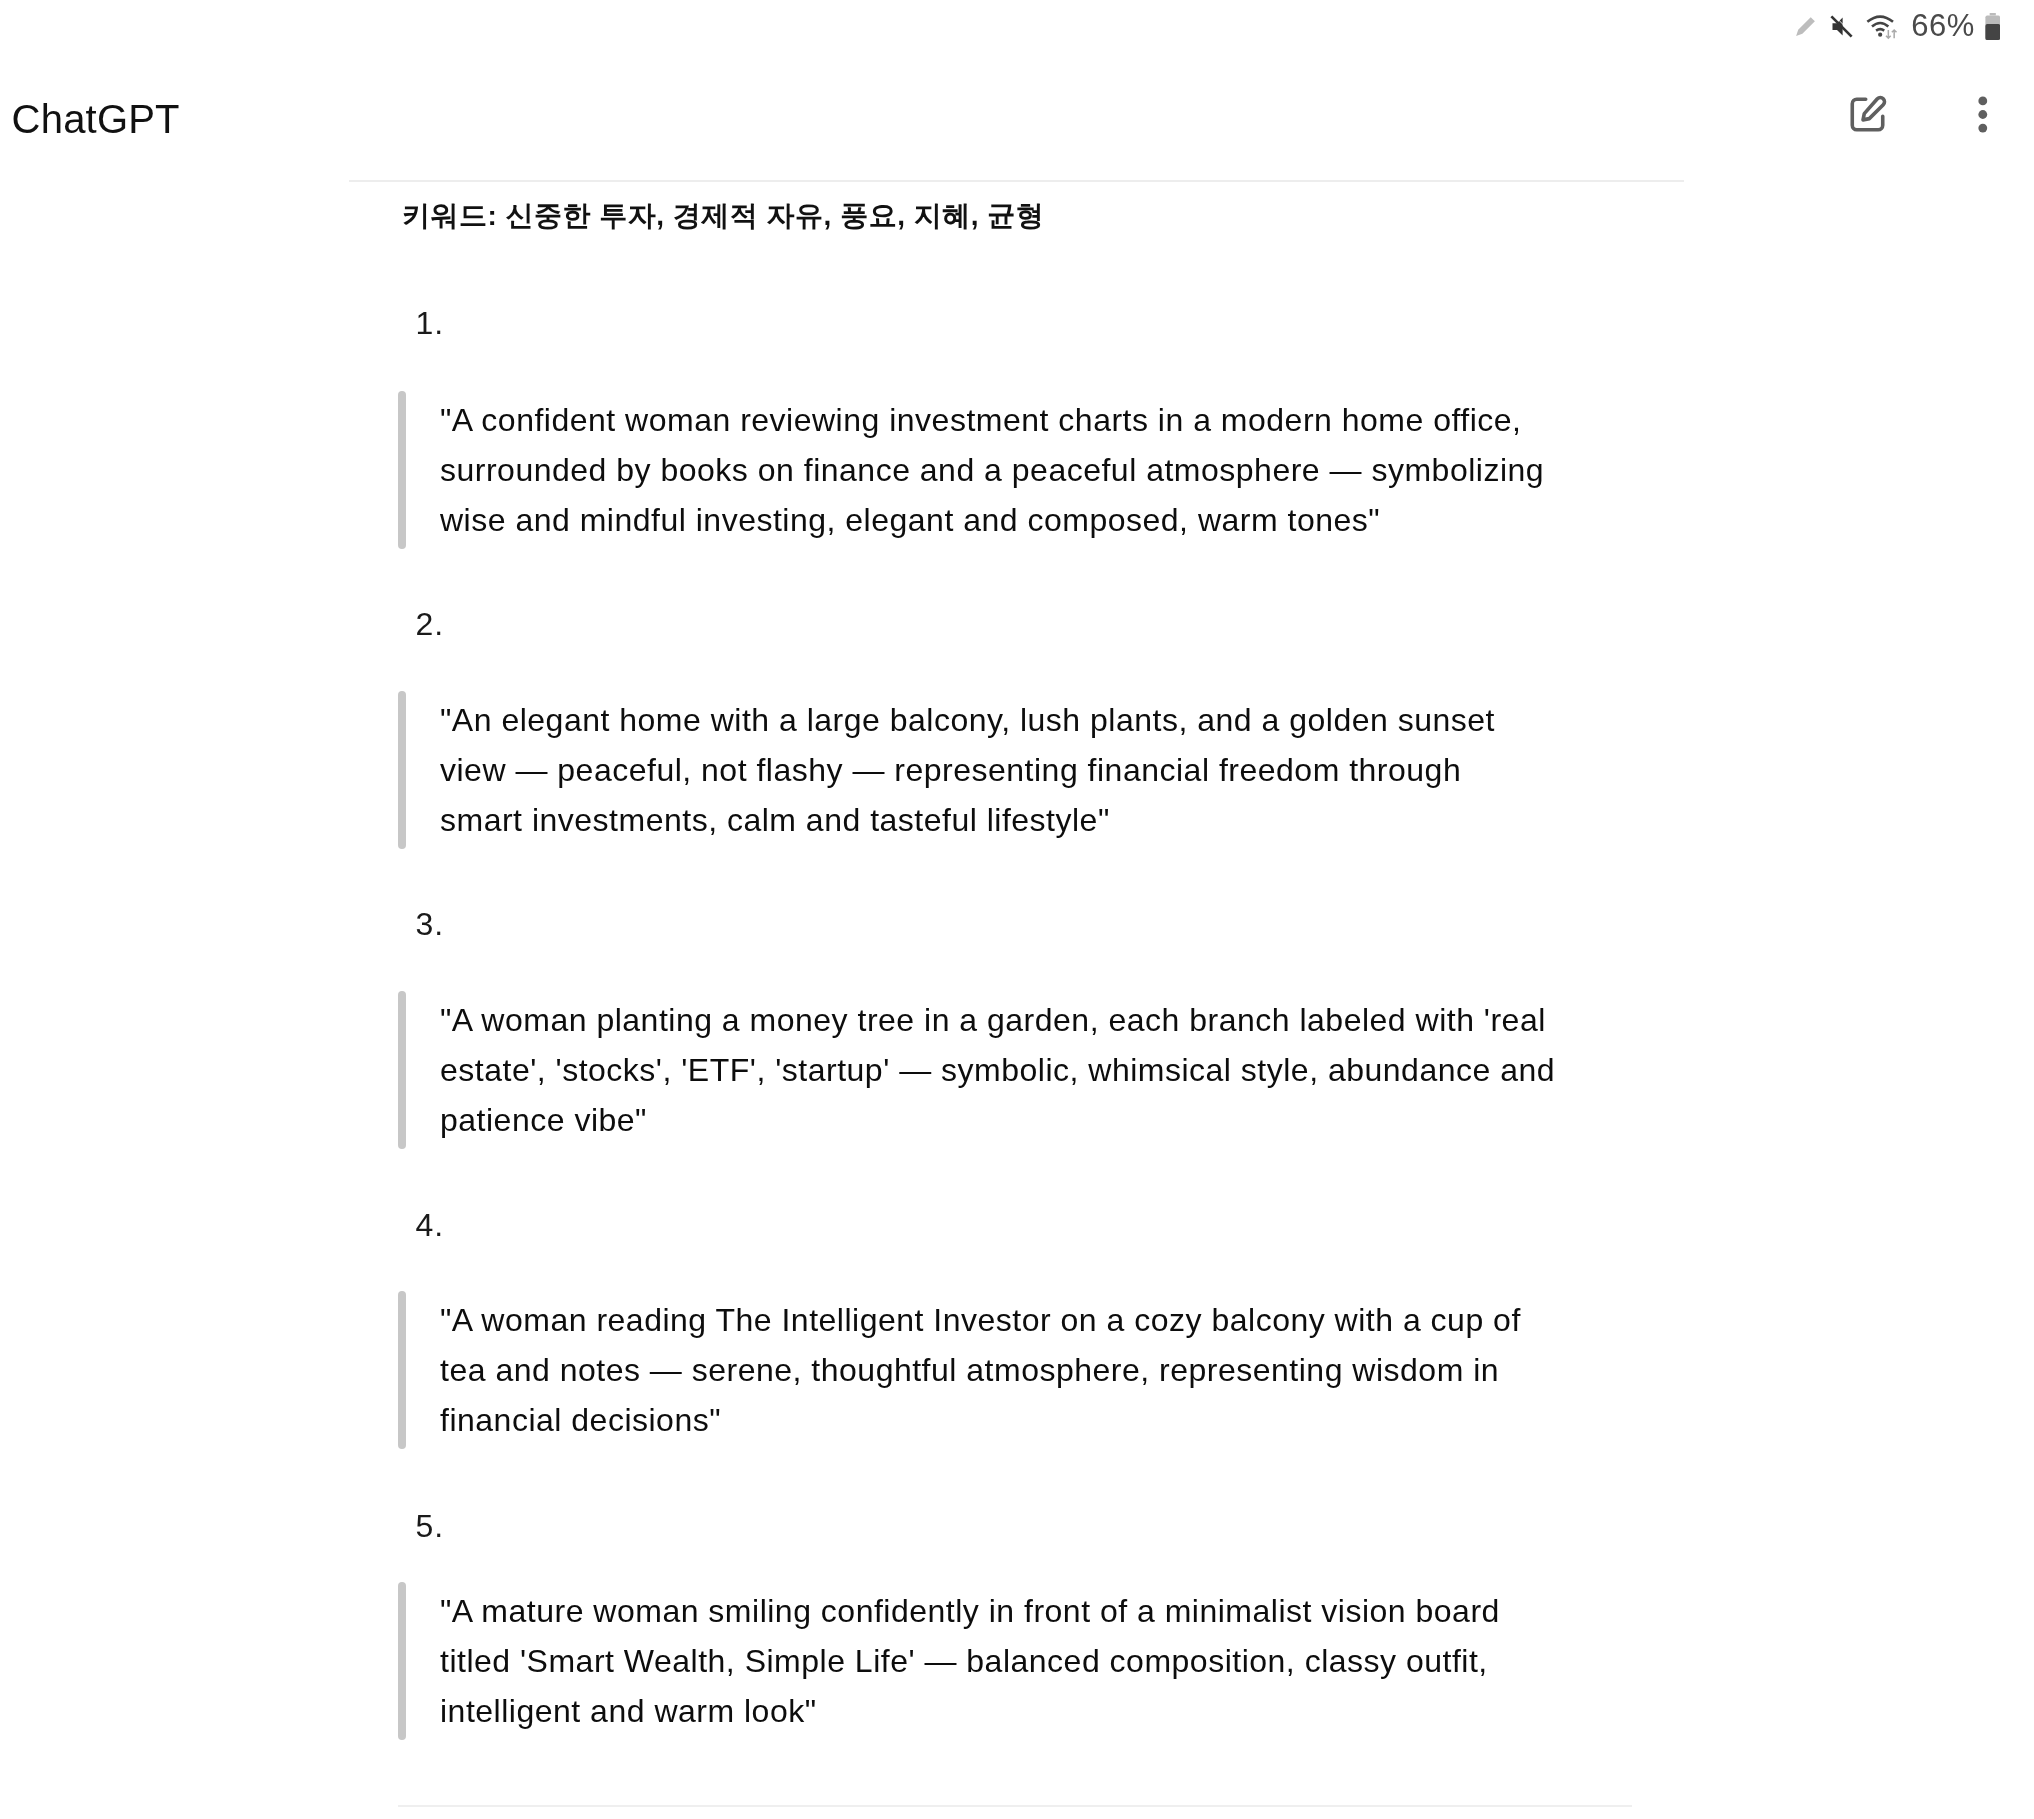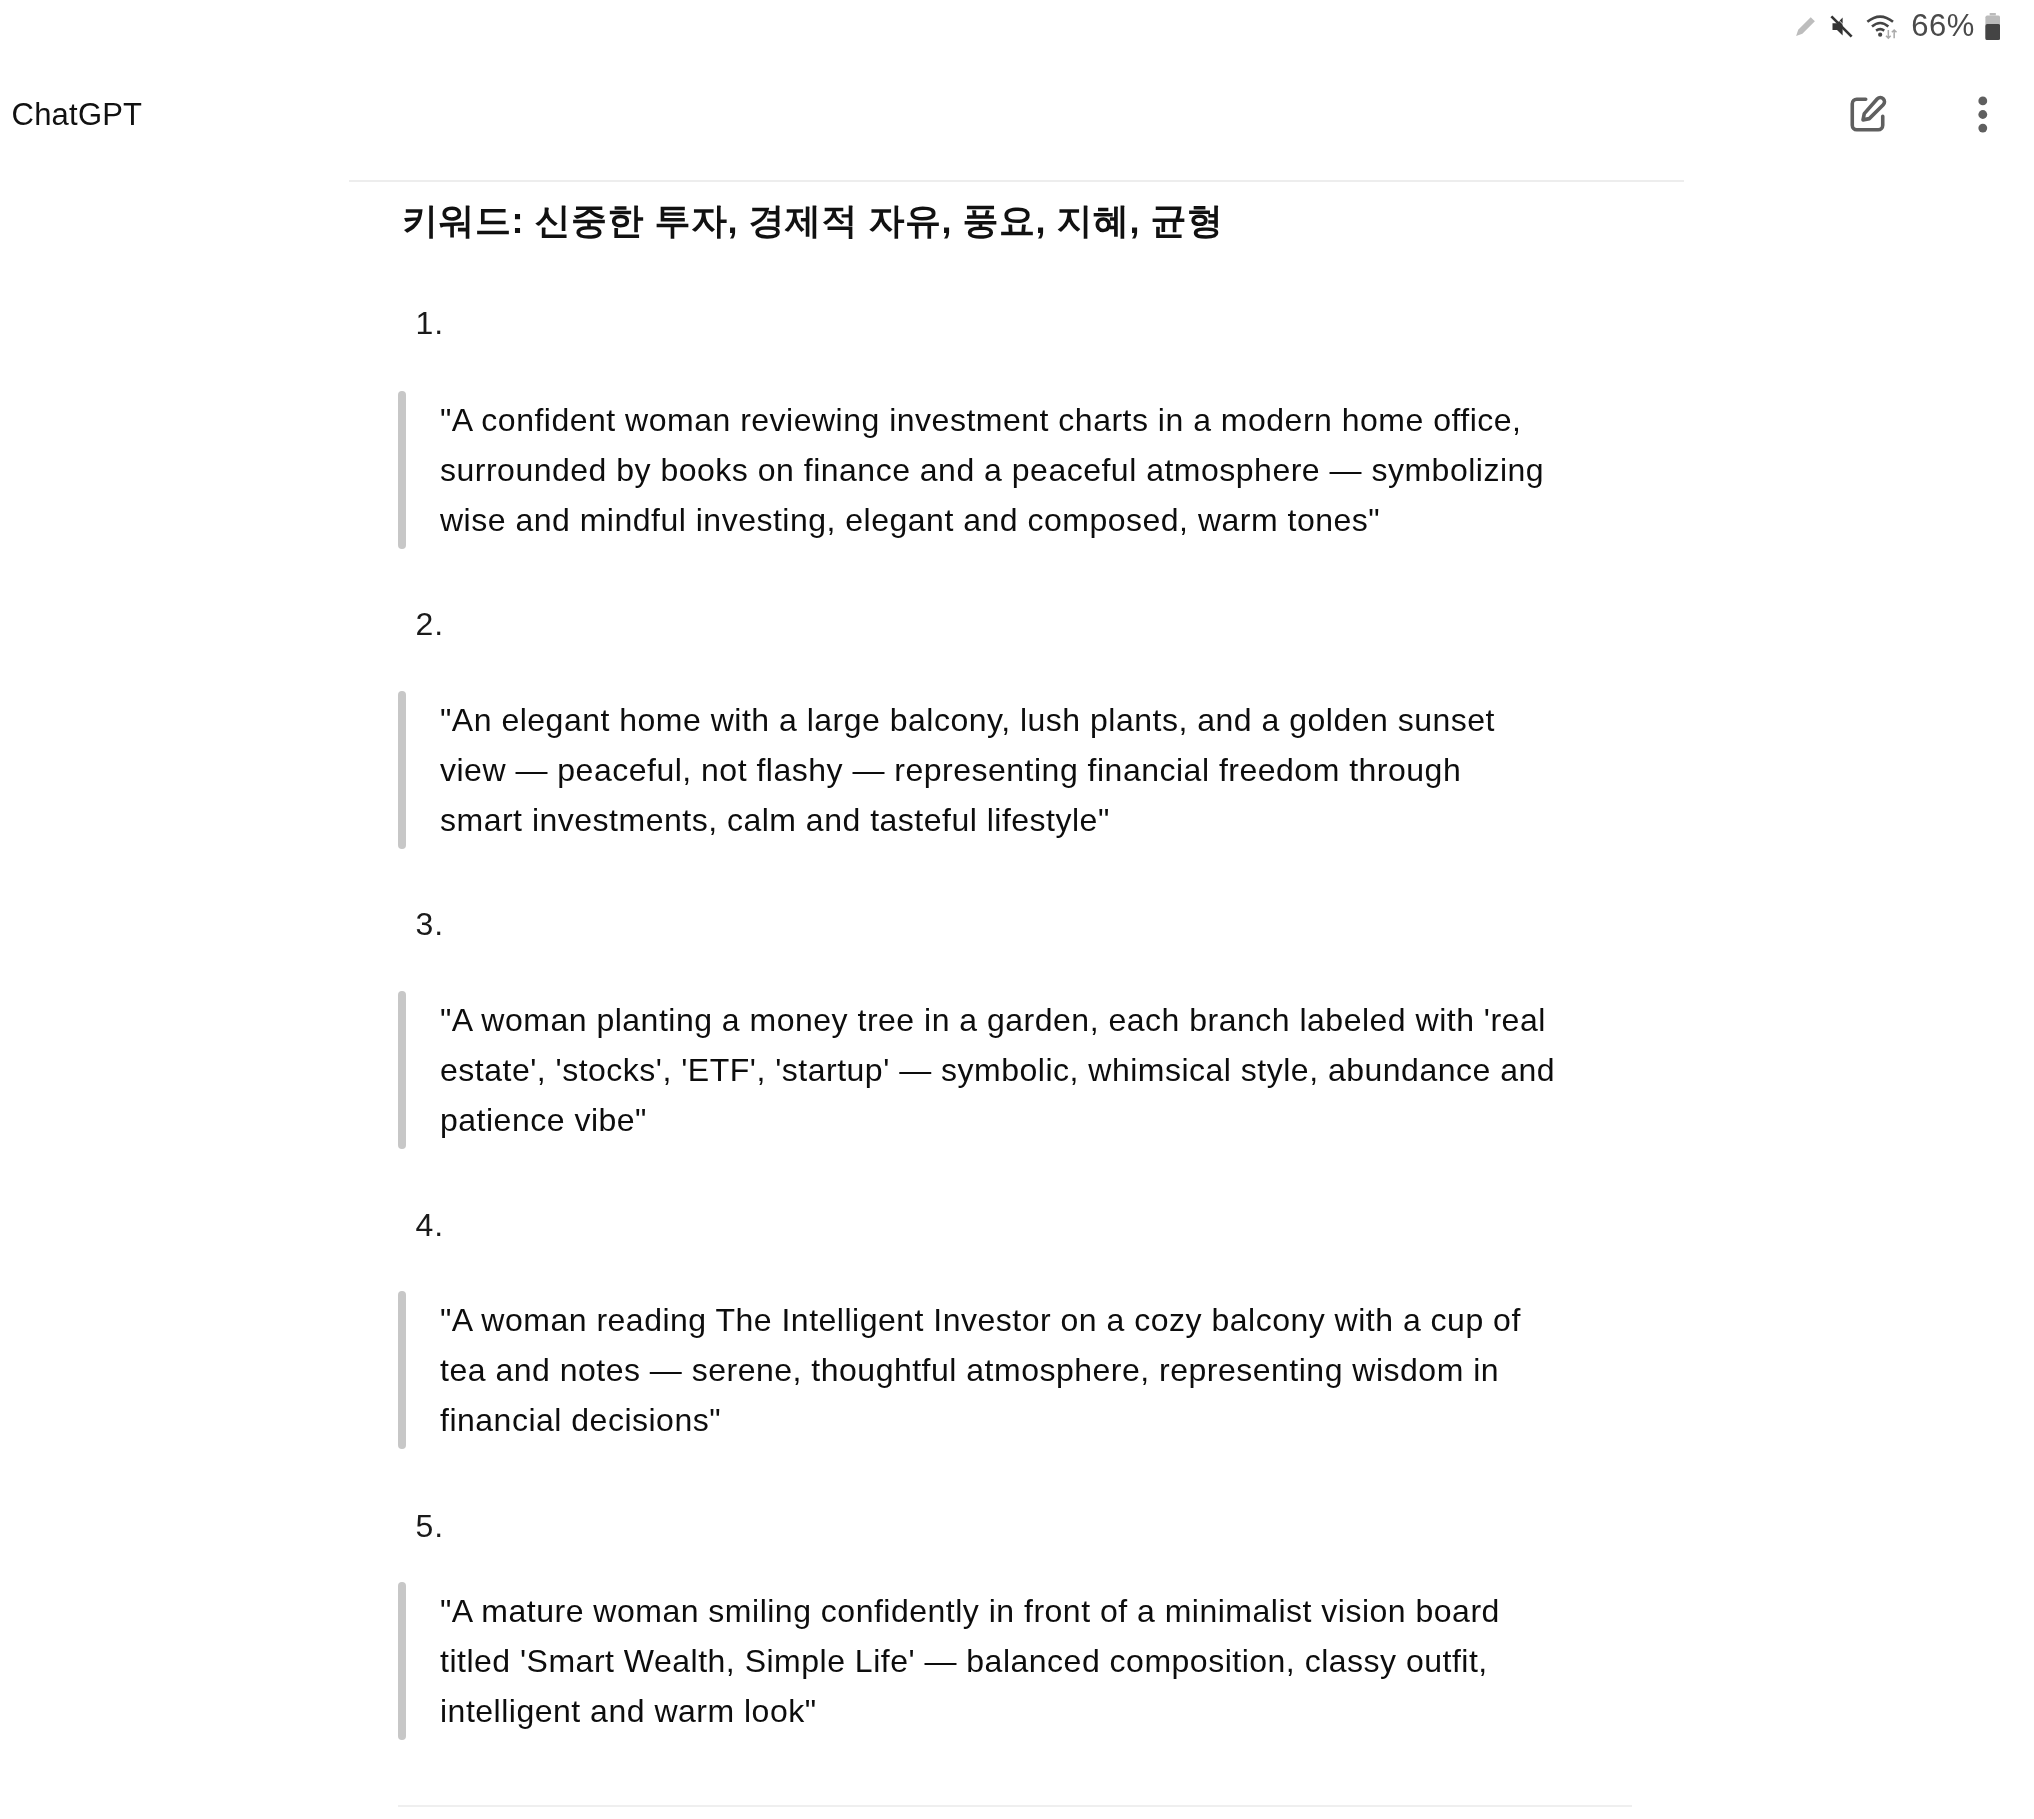--- a/index.html
+++ b/index.html
@@ -30,21 +30,21 @@
       color: #4a4a4a;
       letter-spacing: 0.5px;
       margin-left: 1.9px;
     }
     .status-bar svg { display: block; }
 
     .app-title {
       position: absolute;
       left: 11.6px;
       top: 97px;
-      font-size: 31px;
+      font-size: 40px;
       font-weight: 500;
       color: #111;
       letter-spacing: 0.2px;
     }
     .header-actions {
       position: absolute;
       top: 93px;
       right: 29px;
       display: flex;
       align-items: center;
@@ -79,21 +79,21 @@
     .content {
       position: absolute;
       left: 398px;
       top: 0;
       width: 1242px;
     }
     .keywords {
       position: absolute;
       left: 3.9px;
       top: 197px;
-      font-size: 36px;
+      font-size: 28px;
       font-weight: 700;
       white-space: nowrap;
       color: #111;
       letter-spacing: 0.5px;
     }
     .item-number {
       position: absolute;
       left: 17.5px;
       font-size: 32px;
       color: #1a1a1a;

